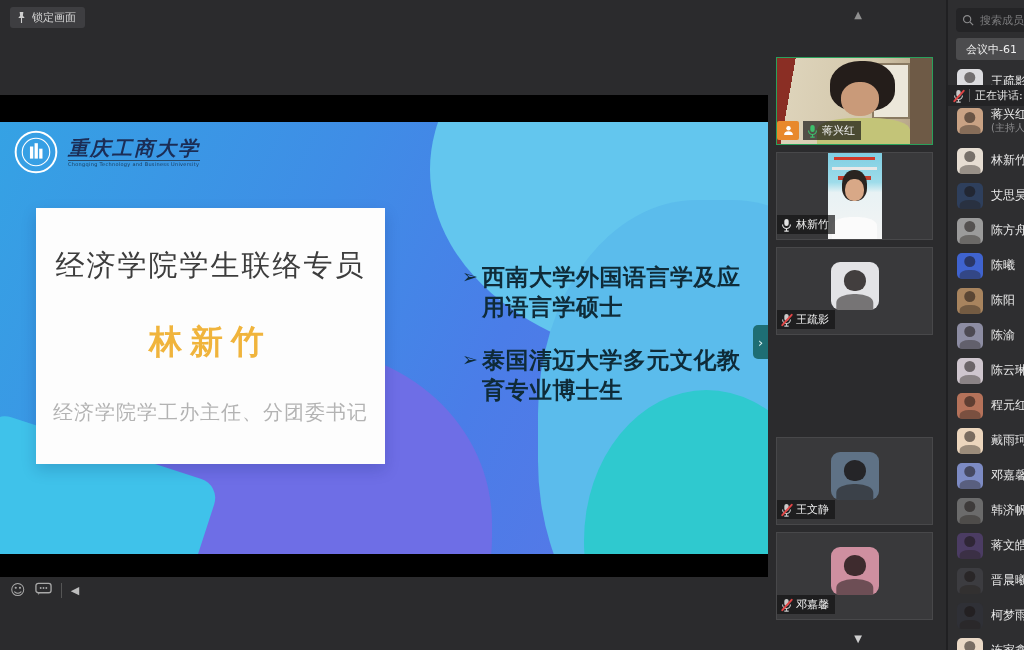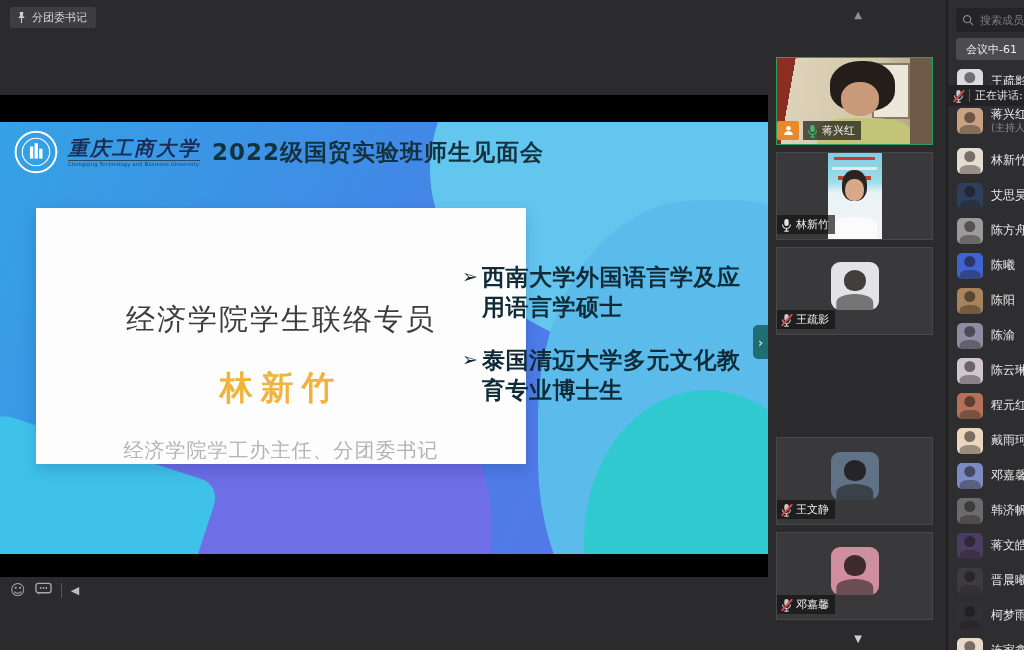--- a/index.html
+++ b/index.html
@@ -18,23 +18,23 @@
   .blob.b4{left:76%;top:62%;width:32%;height:70%;background:#2fc9cf;}
   .wedge{position:absolute;left:-40px;bottom:-60px;width:240px;height:170px;background:#3fc2ea;
          transform:rotate(18deg);border-radius:20px;}
   .slide-header{position:absolute;left:14px;top:8px;display:flex;align-items:center;gap:10px;}
   .logo{width:44px;height:44px;flex:0 0 auto;}
   .uni-block{display:flex;flex-direction:column;line-height:1;}
   .uni-cn{font-family:"DejaVu Serif","Liberation Serif",serif;font-style:italic;font-weight:700;
           font-size:20px;color:#1b2d56;letter-spacing:2px;}
   .uni-en{font-size:5px;color:#173a5c;margin-top:2px;letter-spacing:.3px;border-top:1px solid #2a4a6a;padding-top:1px;}
   .slide-title{font-size:23px;font-weight:600;color:#14323e;letter-spacing:1px;margin-left:2px;}
-  .card{position:absolute;left:36px;top:86px;width:490px;height:256px;background:#fdfdfd;
+  .card{position:absolute;left:36px;top:86px;width:349px;height:256px;background:#fdfdfd;
         box-shadow:0 6px 14px rgba(10,30,90,.18);display:flex;flex-direction:column;
-        align-items:center;justify-content:flex-end;gap:26px;}
+        align-items:center;justify-content:center;gap:34px;}
   .card-role{font-size:29px;color:#3d3d3d;letter-spacing:2px;font-weight:500;}
   .card-name{font-size:33px;font-weight:700;letter-spacing:8px;}
   .card-sub{font-size:20px;color:#b3b3b3;letter-spacing:1px;}
   .bullets{position:absolute;left:462px;top:140px;width:300px;display:flex;flex-direction:column;gap:22px;}
   .bullet{display:flex;font-size:23px;font-weight:700;color:#0f2b38;line-height:1.32;letter-spacing:.5px;}
   .bullet .mark{flex:0 0 20px;font-size:19px;padding-top:2px;}
   .panel-handle{position:absolute;left:753px;top:325px;width:15px;height:34px;background:#1e6e74;
         border-radius:5px 0 0 5px;display:flex;align-items:center;justify-content:center;
         color:#dff3f4;font-size:13px;cursor:pointer;}
   .lock-btn{position:absolute;left:10px;top:7px;height:21px;background:#3e3e41;border-radius:3px;
@@ -129,21 +129,20 @@
             <circle cx="20" cy="20" r="12.5" fill="none" stroke="#fff" stroke-width="1"></circle>
             <rect x="14.5" y="15" width="3" height="11" fill="#fff"></rect>
             <rect x="18.7" y="12" width="3" height="14" fill="#fff"></rect>
             <rect x="22.9" y="17" width="3" height="9" fill="#fff"></rect>
           </svg>
         </div>
         <div class="uni-block">
           <span class="uni-cn">重庆工商大学</span>
           <span class="uni-en">Chongqing Technology and Business University</span>
         </div>
-        <div class="slide-title">2022级国贸实验班师生见面会</div>
       </div>
 
       <div class="card">
         <div class="card-role">经济学院学生联络专员</div>
         <div class="card-name" id="presenter-name" style="color: rgb(240, 180, 60);">林新竹</div>
         <div class="card-sub">经济学院学工办主任、分团委书记</div>
       </div>
 
       <div class="bullets">
         <div class="bullet">
@@ -155,21 +154,21 @@
           <span>泰国清迈大学多元文化教育专业博士生</span>
         </div>
       </div>
     </div>
 
     <div class="lock-btn">
       <svg width="11" height="13" viewBox="0 0 12 14">
         <path d="M4 1h4l-.5 4 2 2.5H2.5l2-2.5z" fill="#cfcfcf"></path>
         <rect x="5.4" y="7.5" width="1.2" height="5.5" fill="#cfcfcf"></rect>
       </svg>
-      <span>分团委书记</span>
+      <span>锁定画面</span>
     </div>
 
     <div class="stage-tools">
       <span class="tool">☺</span>
       <span class="tool">
         <svg width="17" height="14" viewBox="0 0 18 14">
           <rect x="1" y="1" width="16" height="10" rx="2.5" fill="none" stroke="#a9a9a9" stroke-width="1.4"></rect>
           <circle cx="6" cy="6" r="1" fill="#a9a9a9"></circle>
             <circle cx="9" cy="6" r="1" fill="#a9a9a9"></circle>
             <circle cx="12" cy="6" r="1" fill="#a9a9a9"></circle>

